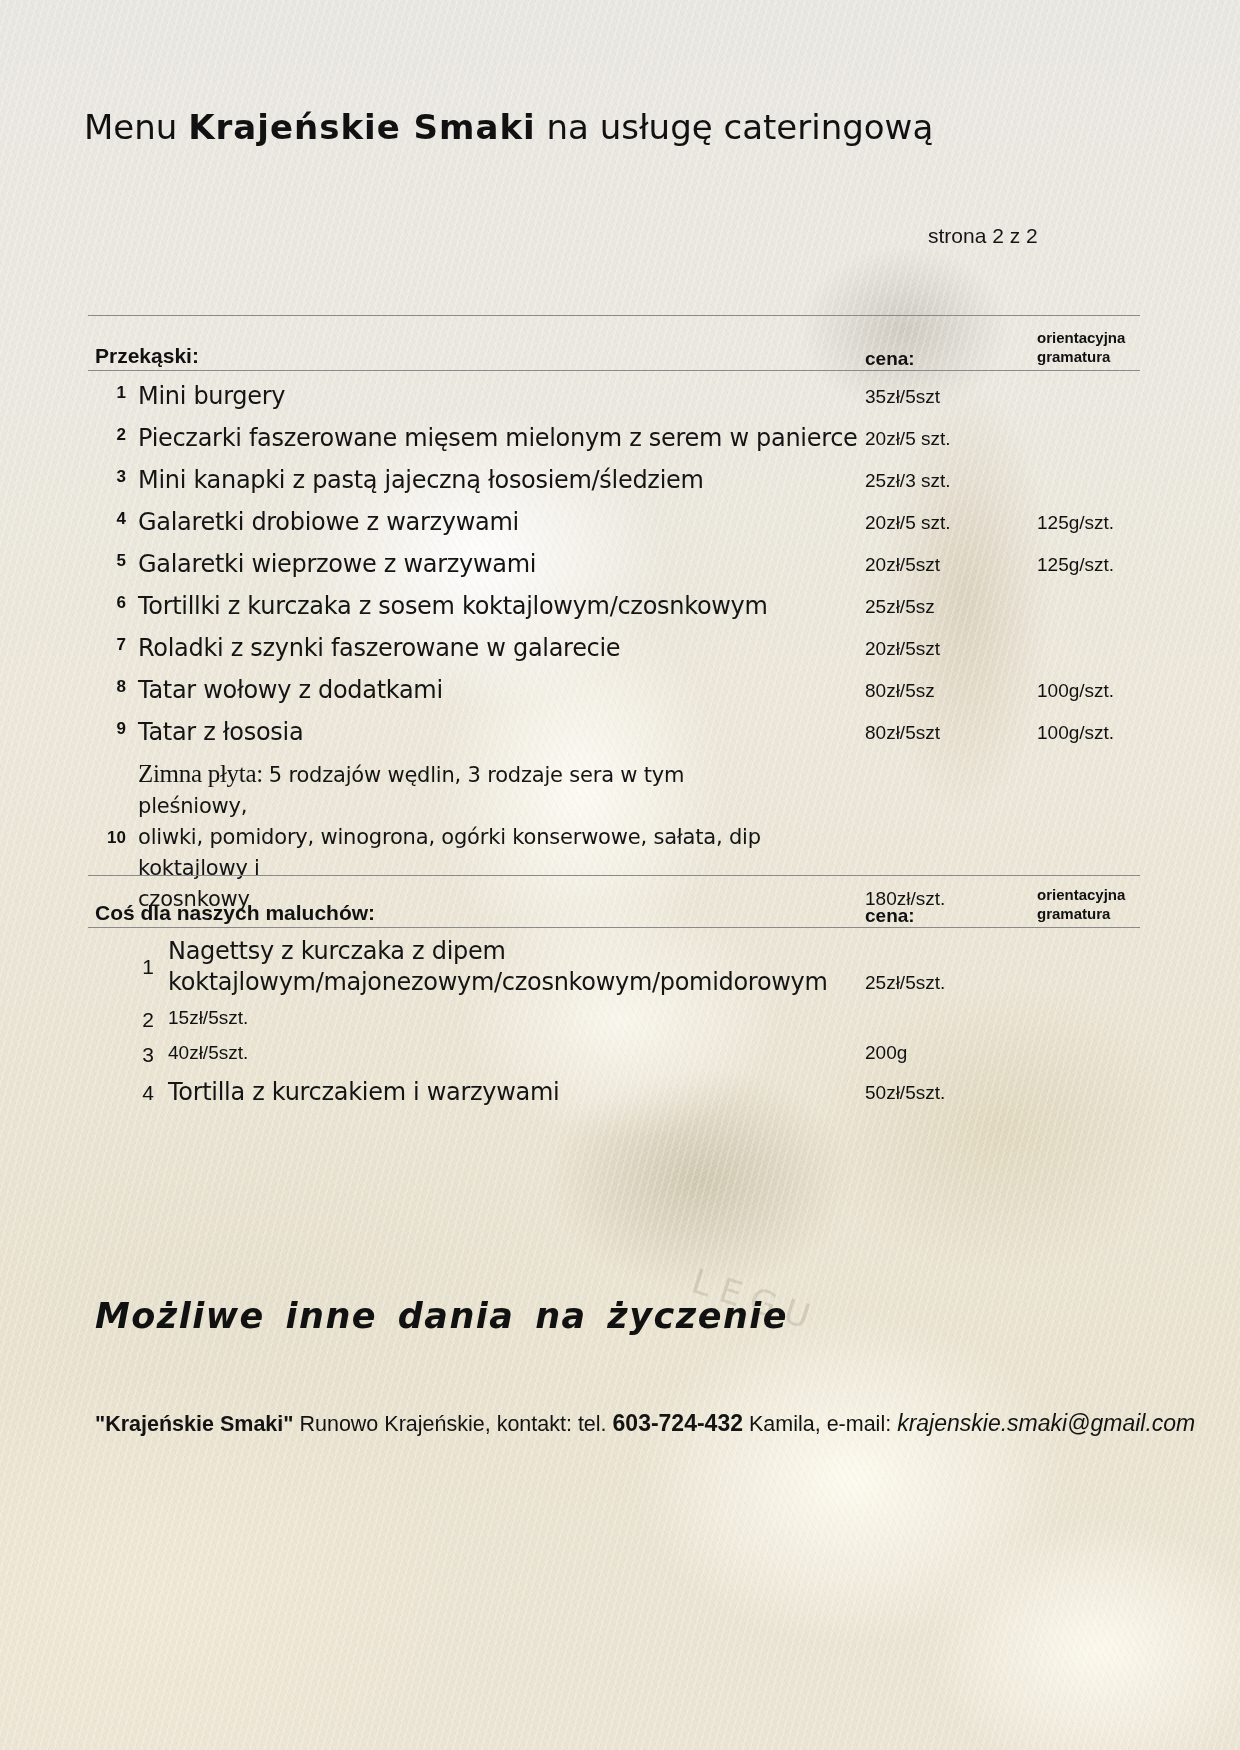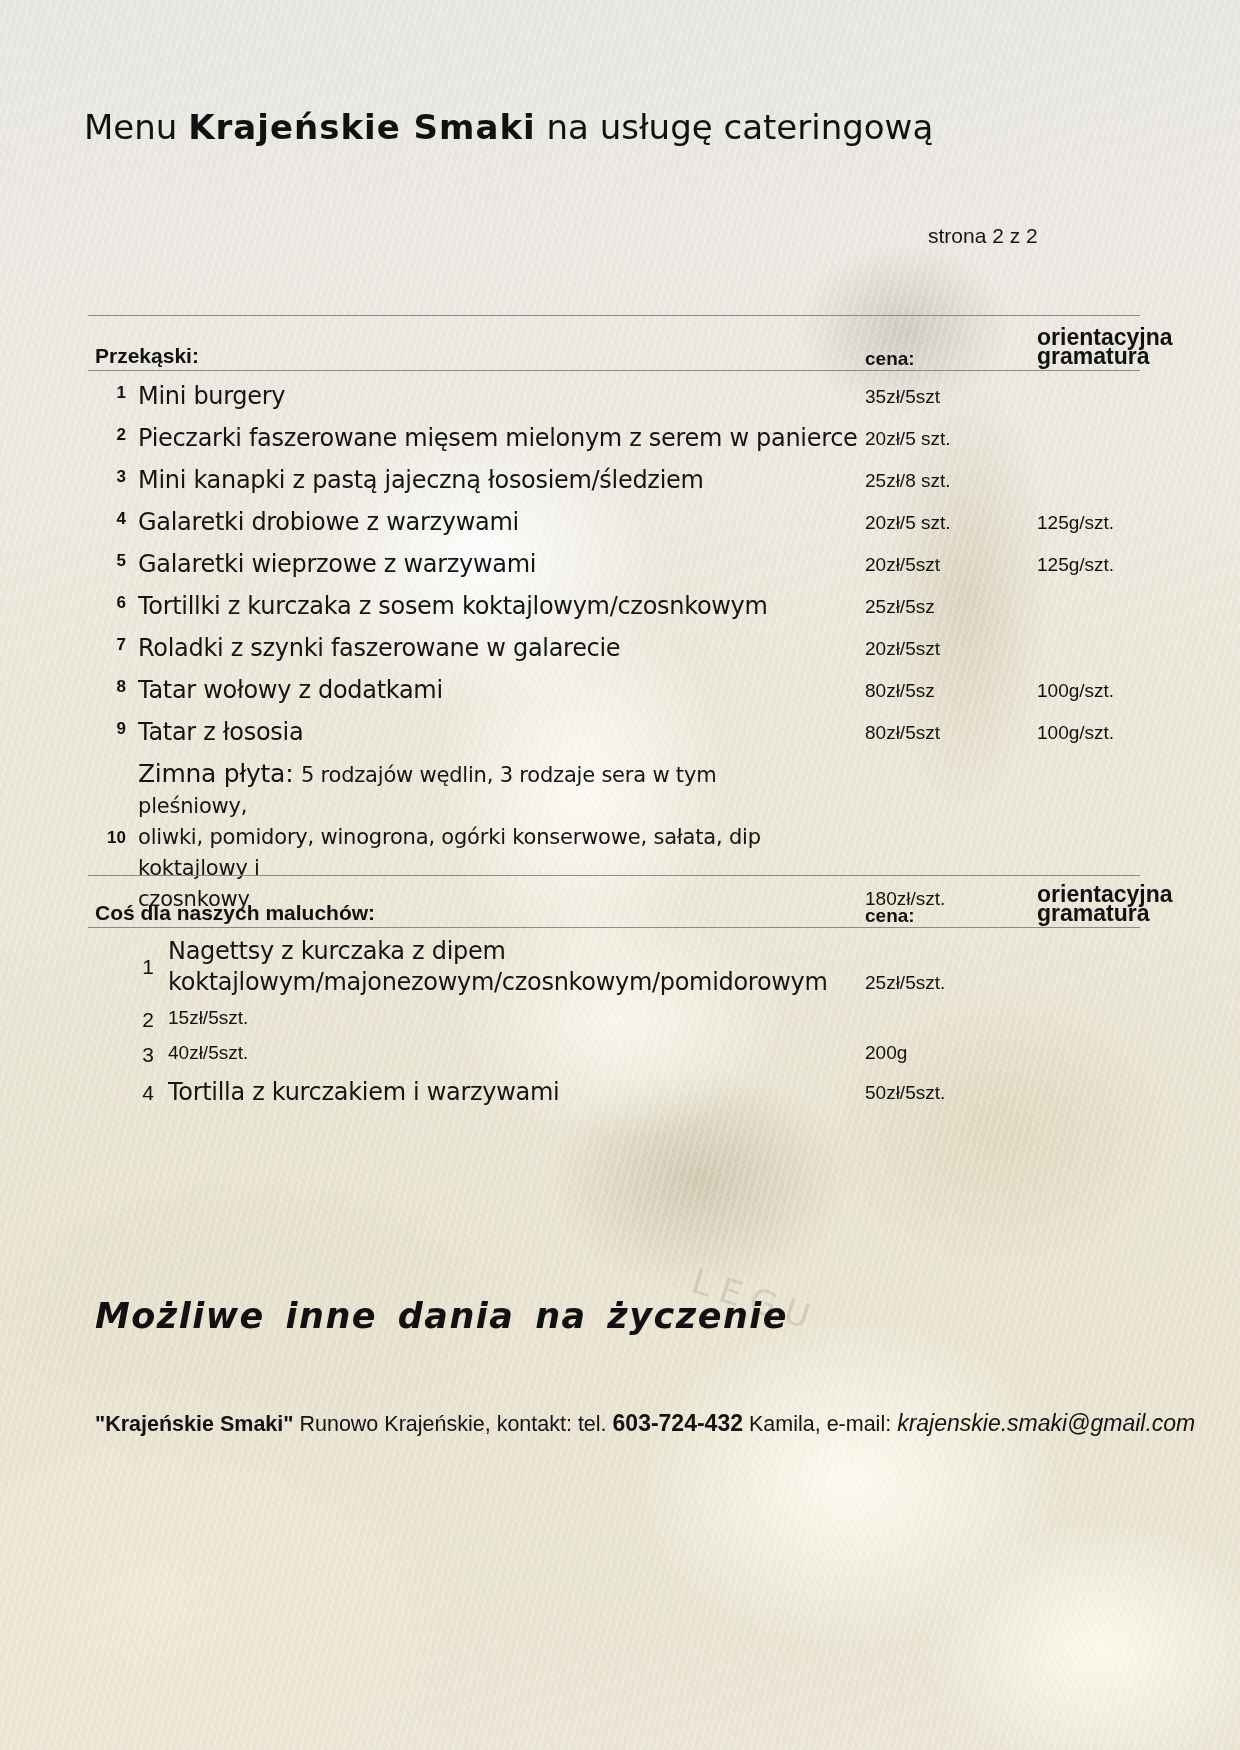--- a/index.html
+++ b/index.html
@@ -44,37 +44,37 @@
   .page-label{position:absolute;left:928px;top:224px;font-size:21px;color:#151515;}
   
   .section{position:absolute;left:88px;width:1052px;}
   #sec0{top:315px;}
   #sec1{top:875px;}
   .rule{border-top:1px solid #8a8a8a;height:0;}
   .head{position:relative;height:54px;}
   #sec1 .head{height:51px;}
   .head .heading{position:absolute;left:7px;bottom:2px;font-weight:bold;font-size:21px;color:#111;}
   .head .cena{position:absolute;left:777px;bottom:0;font-weight:bold;font-size:19px;color:#111;}
-  .head .wh{position:absolute;left:949px;top:12px;font-weight:bold;font-size:23px;line-height:19px;color:#111;}
+  .head .wh{position:absolute;left:949px;top:12px;font-weight:bold;font-size:15px;line-height:19px;color:#111;}
   #sec1 .head .wh{top:9px;}
   .rows{padding-top:10px;}
   #sec1 .rows{padding-top:8px;}
   
   .row{display:grid;grid-template-columns:50px 727px 172px auto;align-items:end;margin-bottom:11px;}
   #sec1 .row{grid-template-columns:80px 697px 172px auto;margin-bottom:9px;}
   .row .no{align-self:start;text-align:right;padding-right:12px;padding-top:2px;
            font-weight:bold;font-size:17px;color:#111;}
   #sec1 .row .no{align-self:center;font-weight:normal;font-size:21px;padding-right:14px;padding-top:0;}
   .row .name{
     font-family:"DejaVu Sans",sans-serif;font-size:24px;line-height:31px;
     letter-spacing:-0.3px;color:#141414;white-space:pre-line;
   }
   .row.multi .no{align-self:center;}
   .row.multi .name{max-width:660px;line-height:30px;}
-  .row .name .lead{font-size:25px;}
+  .row .name .lead{font-size:25px;font-family:Liberation Serif, serif;}
   .row .name .rest{font-size:21px;letter-spacing:-0.2px;}
   .row .price,.row .weight{font-weight:normal;font-size:19px;color:#111;padding-bottom:4px;white-space:nowrap;}
   
   .note{
     position:absolute;left:95px;top:1296px;
     font-family:"DejaVu Sans",sans-serif;font-weight:bold;font-style:italic;
     font-size:35px;letter-spacing:1.5px;word-spacing:7px;color:#111;
   }
   .footer{position:absolute;left:95px;top:1410px;font-size:21.5px;color:#131313;white-space:nowrap;}
   .footer .b{font-weight:bold;}
@@ -114,21 +114,21 @@
         </div>
         <div class="row">
           <span class="no">2</span>
           <span class="name">Pieczarki faszerowane mięsem mielonym z serem w panierce</span>
           <span class="price">20zł/5 szt.</span>
           <span class="weight"></span>
         </div>
         <div class="row">
           <span class="no">3</span>
           <span class="name">Mini kanapki z pastą jajeczną łososiem/śledziem</span>
-          <span class="price">25zł/8 szt.</span>
+          <span class="price">25zł/3 szt.</span>
           <span class="weight"></span>
         </div>
         <div class="row">
           <span class="no">4</span>
           <span class="name">Galaretki drobiowe z warzywami</span>
           <span class="price">20zł/5 szt.</span>
           <span class="weight">125g/szt.</span>
         </div>
         <div class="row">
           <span class="no">5</span>

